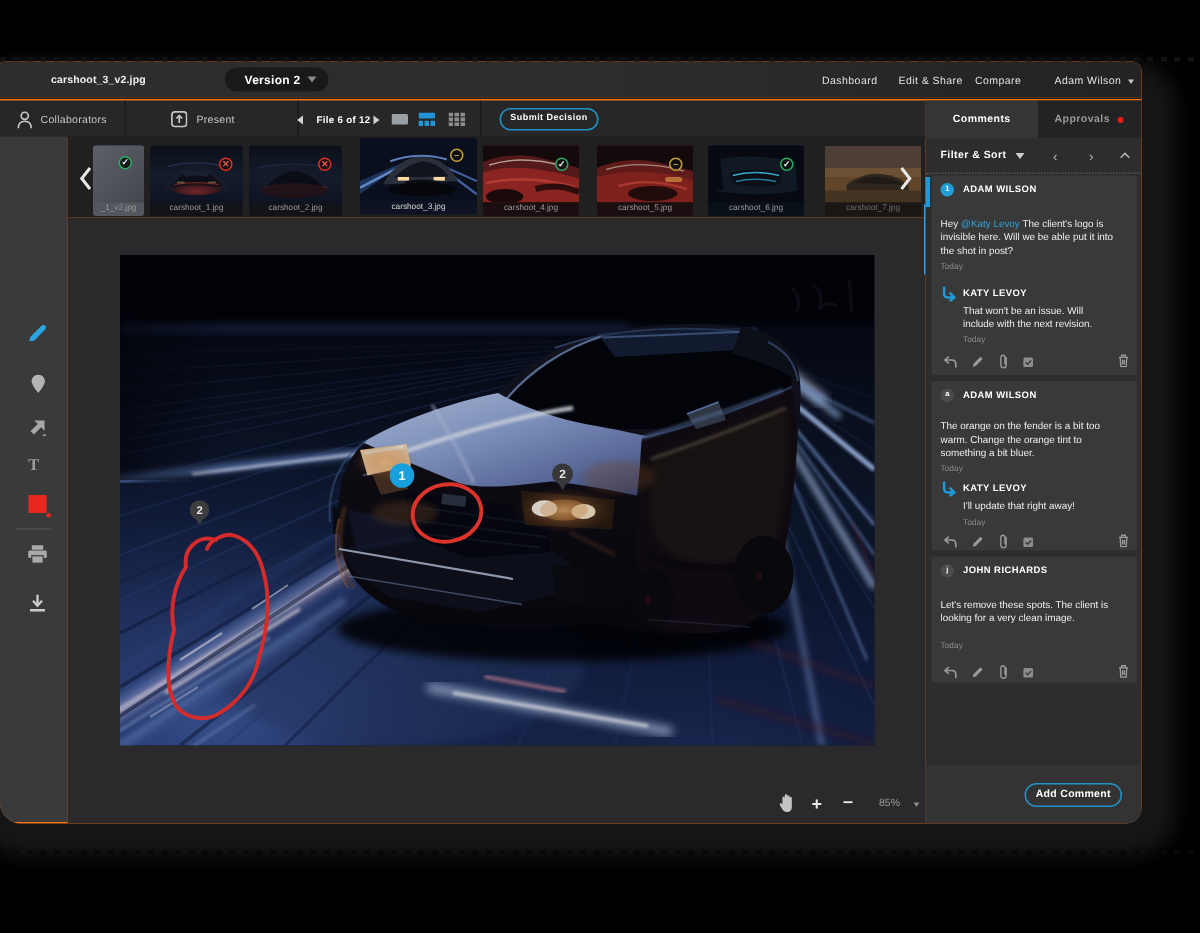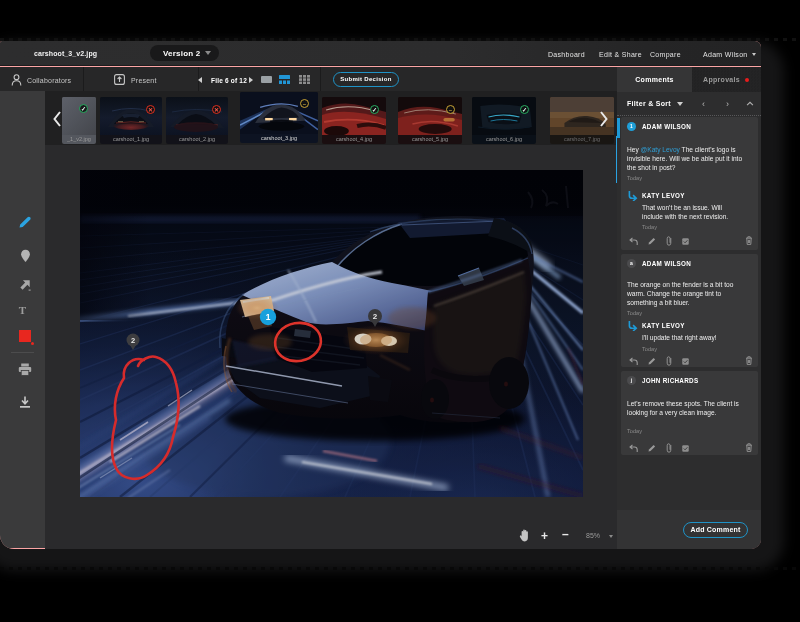--- a/index.html
+++ b/index.html
@@ -2,21 +2,21 @@
 <html><head>
 <meta charset="utf-8">
 <style>
   * { margin:0; padding:0; box-sizing:border-box; }
   html,body { width:800px; height:622px; background:#000; overflow:hidden;
     font-family:"Liberation Sans", sans-serif; }
   .abs { position:absolute; }
   #shadow { position:absolute; left:-16px; top:41px; width:800px; height:530px;
     background:#151516; border-radius:30px; filter:blur(6px); }
   #win { position:absolute; left:0; top:41px; width:761px; height:508px;
-    background:#fca5a5; border-radius:2px 6px 10px 14px; overflow:hidden; }
+    background:#f97316; border-radius:2px 6px 10px 14px; overflow:hidden; }
   
   #titlebar { position:absolute; left:0; top:0; width:761px; height:25px;
     background:linear-gradient(90deg,#2d2d2e 0%,#2c2c2d 60%,#252526 85%,#232324 100%);
     border-bottom:1px solid #1c1c1d; }
   #fname { position:absolute; left:34px; top:9px; font-size:7px; font-weight:700;
     color:#f2f2f2; letter-spacing:.1px; }
   #vpill { position:absolute; left:150px; top:4px; width:69px; height:16px;
     background:#19191a; border-radius:8px; }
   #vpill span { position:absolute; left:13px; top:4px; font-size:8px; font-weight:700; color:#fff; letter-spacing:.2px; }
   .caret { width:0; height:0; border-left:3px solid transparent; border-right:3px solid transparent;

